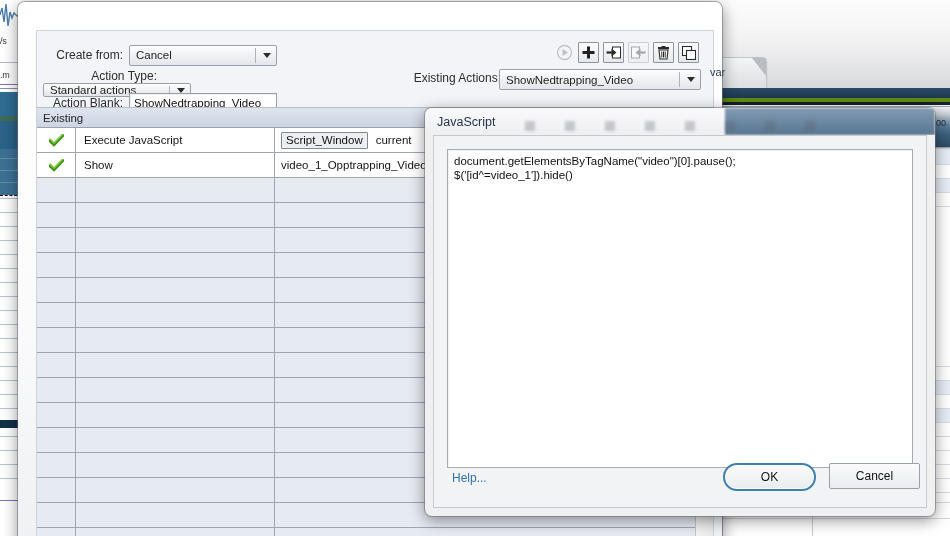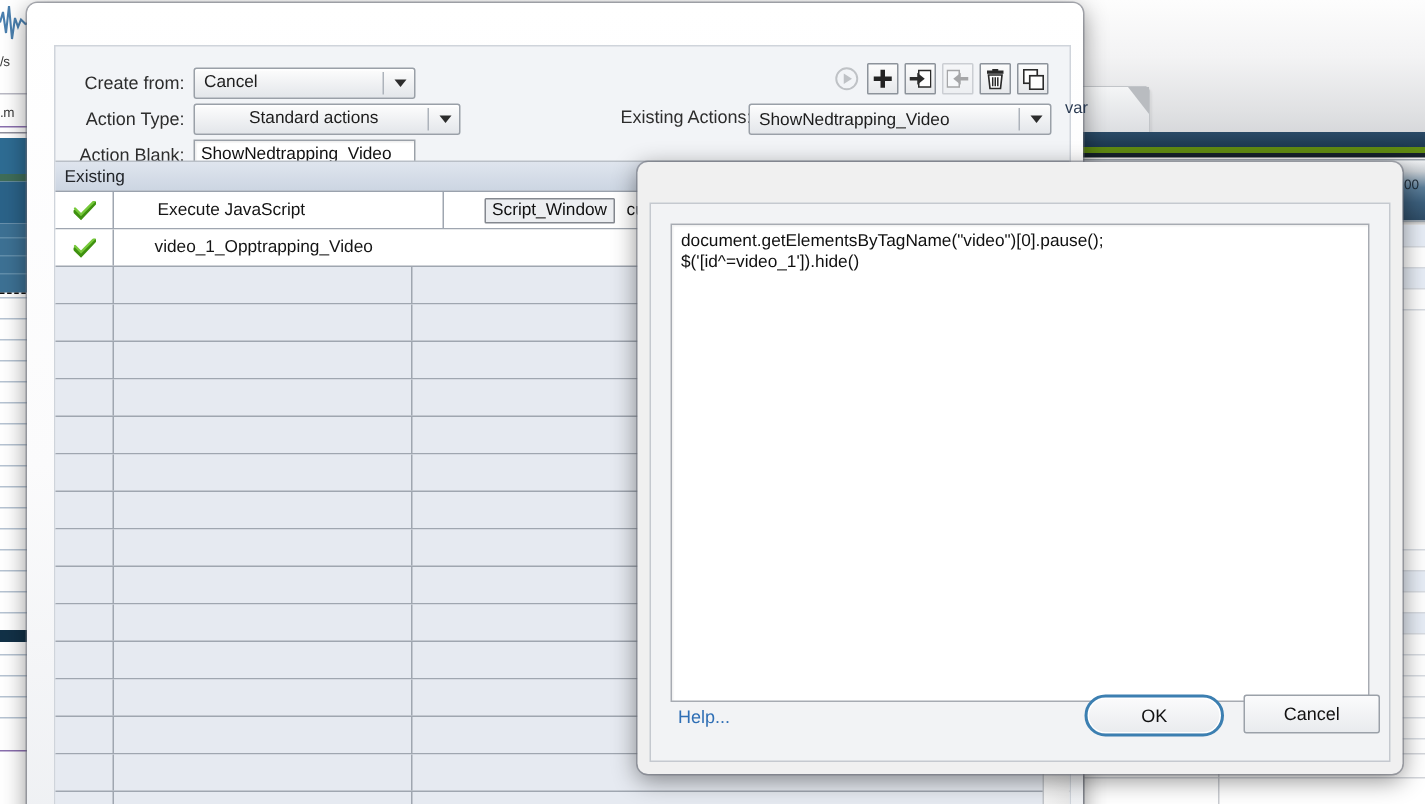--- a/index.html
+++ b/index.html
@@ -97,21 +97,21 @@
   .tbtn.noborder{border:none;background:none;}
   .tbtn.dis{opacity:.38;}
   .exist-lbl{position:absolute;font-size:12px;color:#2d2d2d;}
 
   
   .tbl{position:absolute;left:0;right:0;border-top:1px solid #b9bfc7;}
   .tbl-head{height:19px;background:linear-gradient(180deg,#dfe5ee,#ccd5e2);
     border-bottom:1px solid #9aa2ad;display:flex;align-items:center;
     padding-left:6px;font-size:11.5px;color:#23262b;}
   .trow{display:flex;height:24px;border-bottom:1px solid #9fa6b0;background:#e6eaf1;}
-  .trow.filled{background:#ffffff;gap:21px;}
+  .trow.filled{background:#ffffff;}
   .tc-chk{width:38px;border-right:1px solid #9fa6b0;display:flex;align-items:center;justify-content:center;}
   .tc-act{width:190px;border-right:1px solid #9fa6b0;display:flex;align-items:center;
     padding-left:8px;font-size:11.5px;color:#151515;}
   .tc-val{flex:1;display:flex;align-items:center;padding-left:6px;font-size:11.5px;color:#151515;gap:8px;}
   .chipbtn{border:1px solid #84888f;background:#eceef1;padding:0px 4px;font-size:11.5px;
     color:#111;border-radius:1px;line-height:15px;}
 
   
   .vsb{position:absolute;width:17px;top:19px;bottom:0;right:0;
     background:linear-gradient(90deg,#f4f4f4,#e9e9e9);border-left:1px solid #c2c5ca;}
@@ -260,23 +260,23 @@
         <div class="flabel" style="width:86px;">Create from:</div>
         <div class="combo" style="width:146px;margin-left:6px;">
           <span class="ctext">Cancel</span>
           <span class="cdiv"></span>
           <span class="carrow">
               <i></i>
             </span>
         </div>
       </div>
 
-      <div class="frow" style="left:0;top:38px;">
+      <div class="frow" style="left:0;top:38px;flex-direction:column;">
         <div class="flabel" style="width:86px;">Action Type:</div>
-        <div class="combo" style="width:146px;margin-left:6px;padding-left:30px;">
+        <div class="combo" style="width:146px;margin-left:6px;">
           <span class="ctext">Standard actions</span>
           <span class="cdiv"></span>
           <span class="carrow">
               <i></i>
             </span>
         </div>
       </div>
 
       <div class="frow" style="left:0;top:62px;">
         <div class="flabel" style="width:86px;">Action Blank:</div>
@@ -357,20 +357,21 @@
               <span>current</span>
             </div>
           </div>
           <div class="trow filled">
             <div class="tc-chk">
               <svg width="15" height="13" viewBox="0 0 15 13">
                 <path d="M1 7 L5 11 L14 1.5" fill="none" stroke="#3f9110" stroke-width="2.6" stroke-linecap="round"></path>
                 <path d="M1 5 L5 9 L14 0" fill="none" stroke="#76c93a" stroke-width="1.6" stroke-linecap="round"></path>
               </svg>
             </div>
+            <div class="tc-act">Show</div>
             <div class="tc-val">
               <span>video_1_Opptrapping_Video</span>
             </div>
           </div>
           <div class="trow">
             <div class="tc-chk"></div>
             <div class="tc-act"></div>
             <div class="tc-val"></div>
           </div>
           <div class="trow">
@@ -449,20 +450,25 @@
         <div class="vsb-btn" style="top:0;">
           <i style="border-left:4px solid transparent;border-right:4px solid transparent;border-bottom:5px solid #4a4a4a;"></i>
         </div>
 
       </div>
     </div>
   </div>
 </div>
 
 <div class="win" id="jsWin">
+  <div class="win-title">
+    <span class="glassblur"></span>
+    <span class="glassdots"></span>
+    <span class="js-title-txt">JavaScript</span>
+  </div>
 
   <div class="js-body">
     <div class="js-panel">
       <div class="js-code">document.getElementsByTagName("video")[0].pause();
 $('[id^=video_1']).hide()</div>
     </div>
 
     <div class="js-footer">
       <span class="helplink">Help...</span>
       <span class="dbtn focus" id="okBtn">OK</span>

